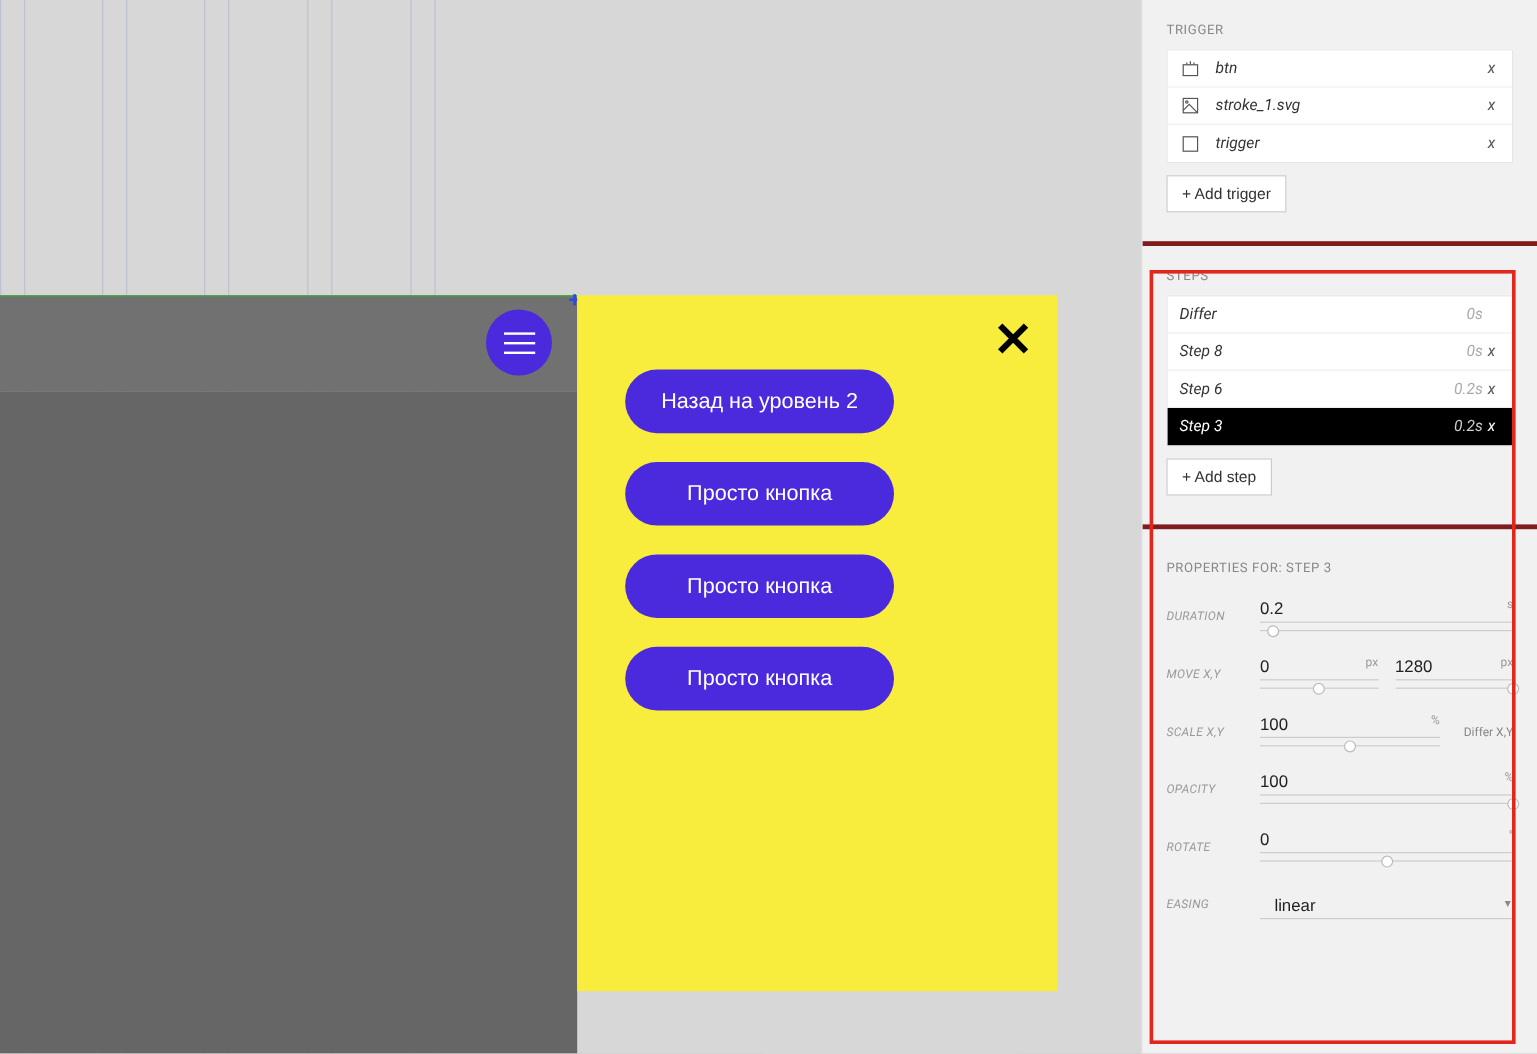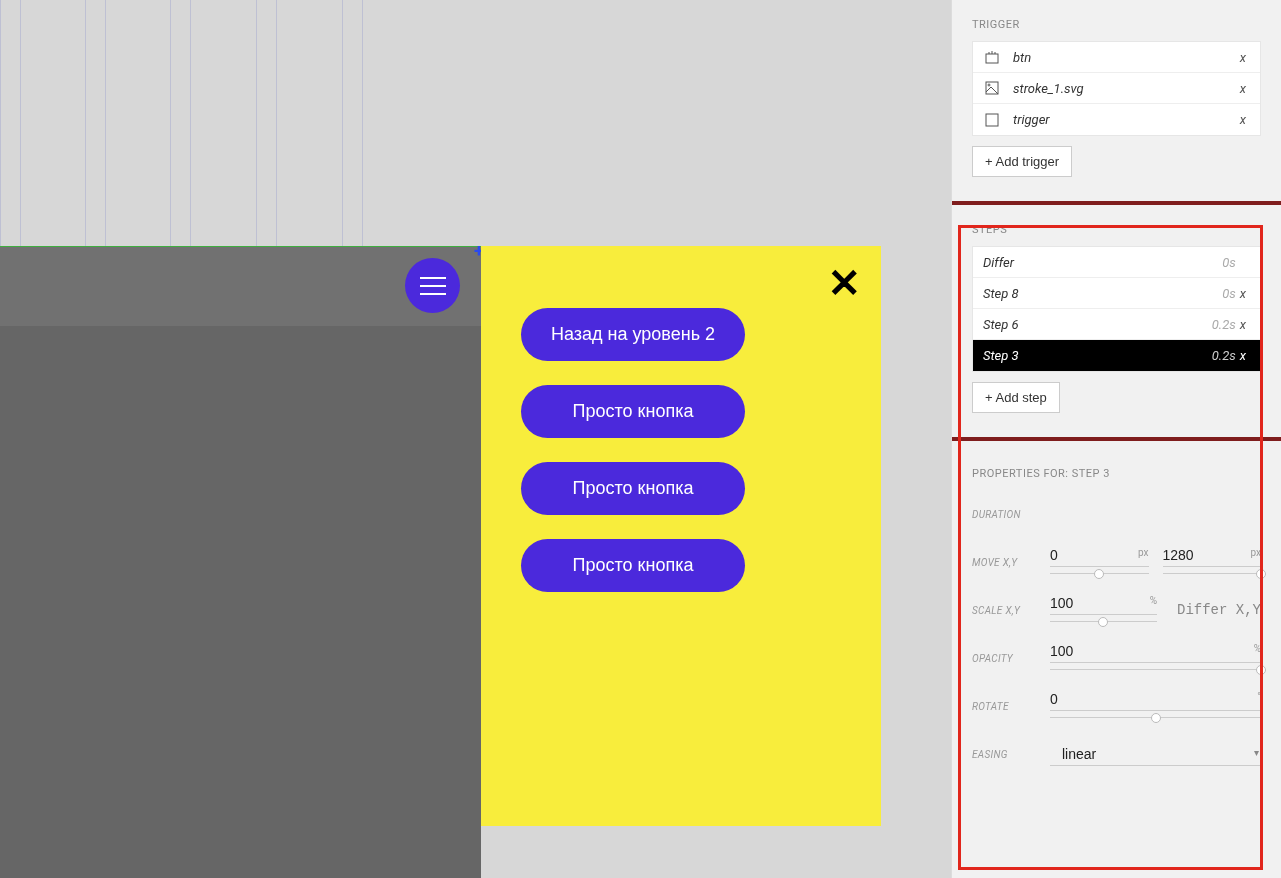--- a/index.html
+++ b/index.html
@@ -274,26 +274,25 @@
     position: absolute;
     top: 0;
     width: 10px;
     height: 10px;
     background: #fff;
     border: 1px solid #bbb;
     border-radius: 50%;
     transform: translateX(-50%);
   }
   .differ-link {
-    font-size: 14px;
+    font-size: 10px;
     color: #888;
     align-self: center;
     white-space: nowrap;
     margin-left: 6px;
-    font-family: Liberation Mono, monospace;
   }
 
   .select-wrap {
     flex: 1;
     position: relative;
     border-bottom: 1px solid #ccc;
   }
   .select-wrap select {
     width: 100%;
     border: none;
@@ -417,20 +416,30 @@
         </div>
       </div>
     <button class="small-btn">+ Add step</button>
   </div>
 
   <div class="prop-section">
     <div class="section-title">PROPERTIES FOR: STEP 3</div>
 
     <div class="prop-row">
       <div class="prop-label">DURATION</div>
+      <div class="prop-fields">
+        <div class="field-wrap">
+          <input class="field-input" value="0.2" style="">
+          <span class="field-unit">s</span>
+          <div class="mini-slider">
+              <div class="track"></div>
+              <div class="thumb" style="left:5%"></div>
+            </div>
+        </div>
+      </div>
     </div>
 
     <div class="prop-row">
       <div class="prop-label">MOVE X,Y</div>
       <div class="prop-fields">
         <div class="field-wrap">
           <input class="field-input" value="0" style="">
           <span class="field-unit">px</span>
           <div class="mini-slider">
               <div class="track"></div>

